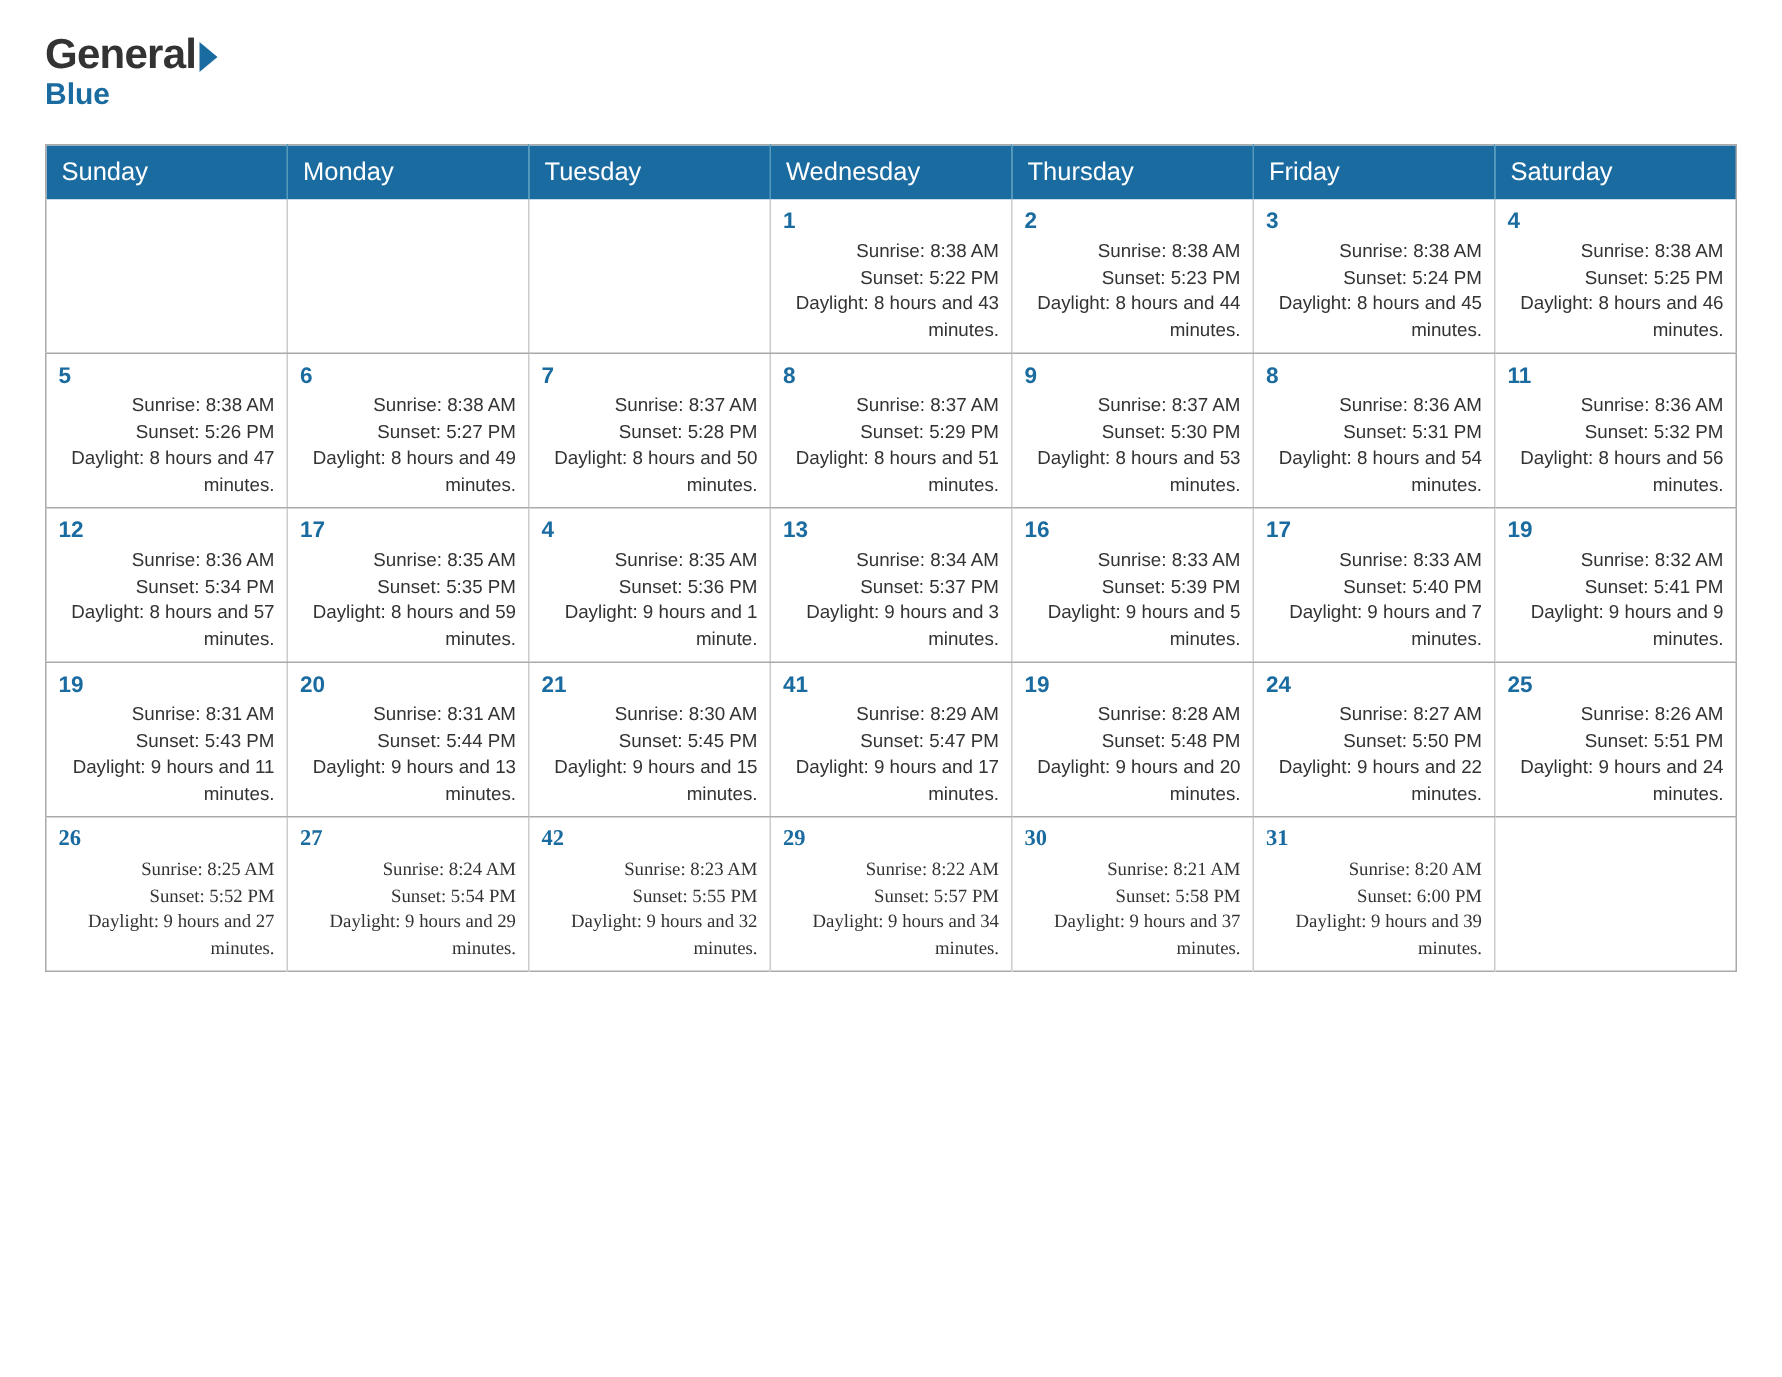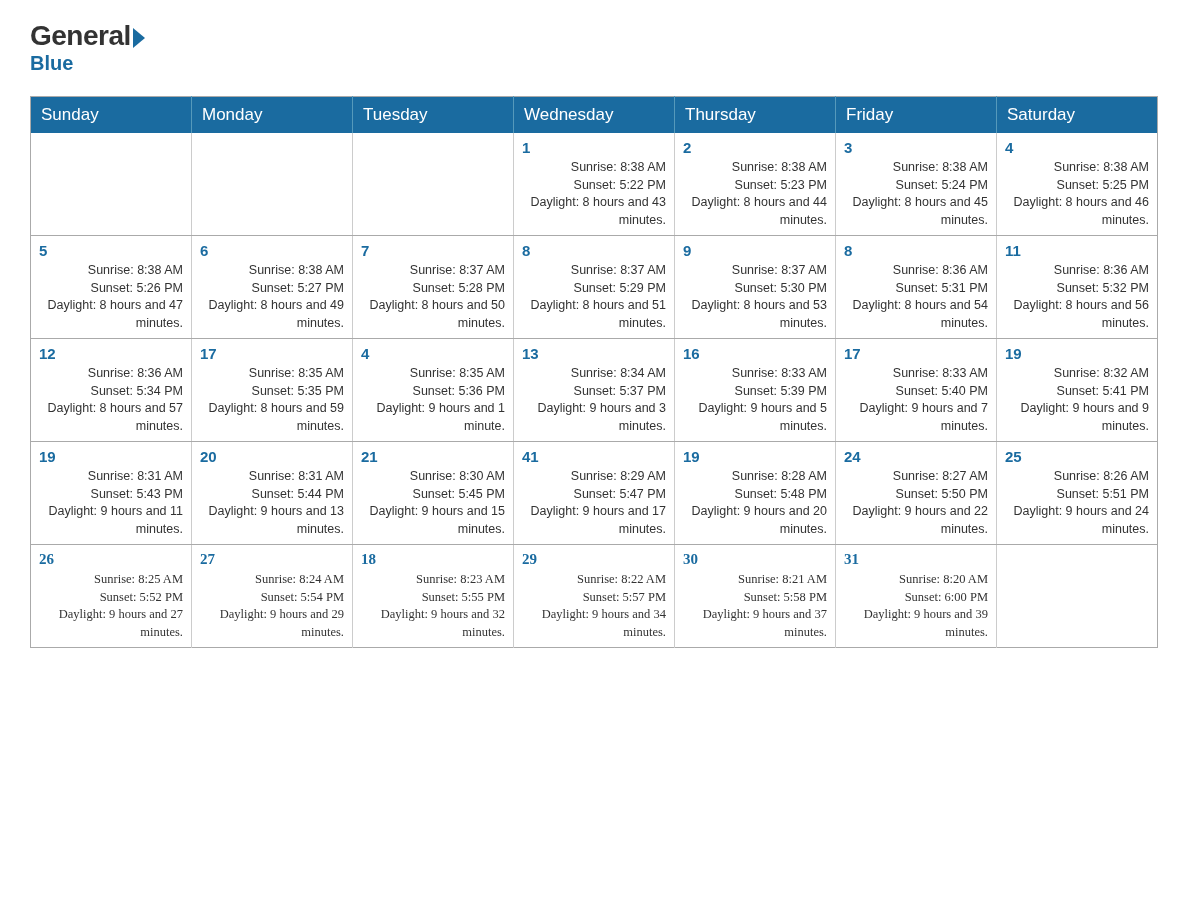--- a/index.html
+++ b/index.html
@@ -258,21 +258,21 @@
       <tr>
         <td>
           <span class="day-number">26</span>
           <div class="day-info">Sunrise: 8:25 AM<br>Sunset: 5:52 PM<br>Daylight: 9 hours and 27 minutes.</div>
         </td>
         <td>
           <span class="day-number">27</span>
           <div class="day-info">Sunrise: 8:24 AM<br>Sunset: 5:54 PM<br>Daylight: 9 hours and 29 minutes.</div>
         </td>
         <td>
-          <span class="day-number">18</span>
+          <span class="day-number">42</span>
           <div class="day-info">Sunrise: 8:23 AM<br>Sunset: 5:55 PM<br>Daylight: 9 hours and 32 minutes.</div>
         </td>
         <td>
           <span class="day-number">29</span>
           <div class="day-info">Sunrise: 8:22 AM<br>Sunset: 5:57 PM<br>Daylight: 9 hours and 34 minutes.</div>
         </td>
         <td>
           <span class="day-number">30</span>
           <div class="day-info">Sunrise: 8:21 AM<br>Sunset: 5:58 PM<br>Daylight: 9 hours and 37 minutes.</div>
         </td>

